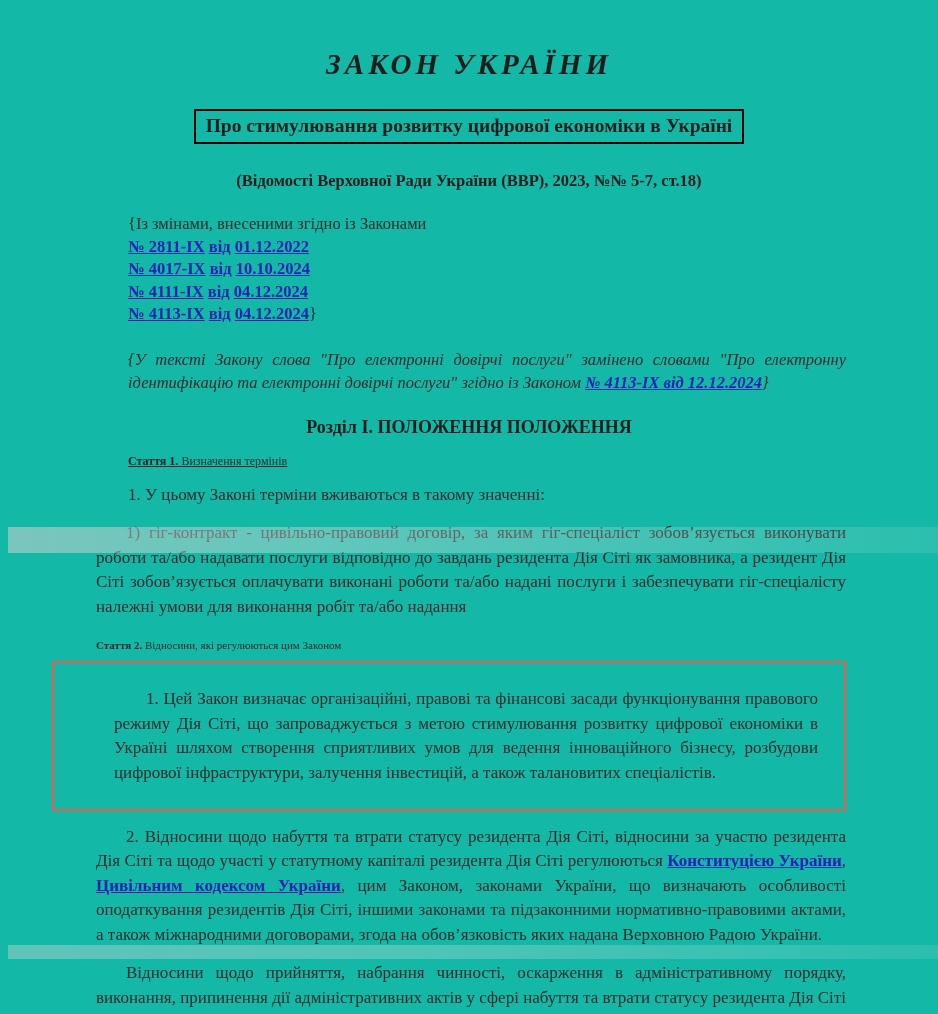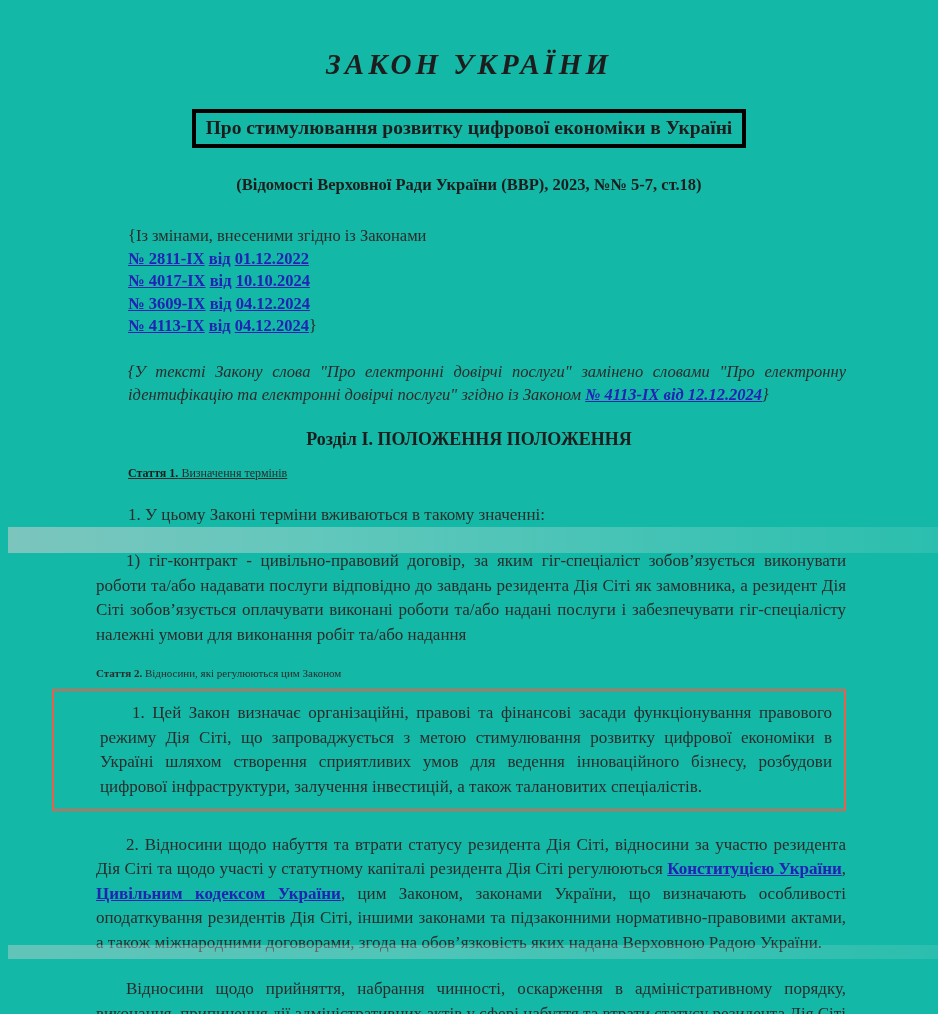--- a/index.html
+++ b/index.html
@@ -57,21 +57,21 @@
     color: #1d1d1d;
     font-family: "Liberation Serif", "DejaVu Serif", serif;
   }
 
   .title-box-wrap {
     display: flex;
     justify-content: center;
     margin-top: 28px;
   }
   .hl-box {
-    border: 4px solid #000000;
+    border: 2px solid #000000;
     background: transparent;
     box-sizing: border-box;
   }
   .title-box {
     padding: 4px 10px 5px 10px;
   }
   .law-name {
     font-weight: bold;
     font-size: 19.5px;
     text-align: center;
@@ -81,21 +81,21 @@
 
   .vvr {
     text-align: center;
     font-weight: bold;
     font-size: 16.5px;
     margin-top: 27px;
     color: #1d1d1d;
   }
 
   .amend-block {
-    margin-top: 30px;
+    margin-top: 22px;
     padding-left: 128px;
     font-size: 16.5px;
     line-height: 1.37;
     color: #2b2b2b;
   }
   .amend-line { white-space: nowrap; }
 
   a.lnk, .lnk {
     color: #2222b4;
     text-decoration: underline;
@@ -129,21 +129,21 @@
     margin-top: 16px;
     padding-left: 128px;
     color: #2b2b2b;
     text-decoration: underline;
   }
   .article-head b { color: #1d1d1d; }
 
   .para {
     font-size: 17px;
     line-height: 1.44;
-    margin-top: 22px;
+    margin-top: 14px;
     padding-left: 96px;
     padding-right: 92px;
     text-align: justify;
     text-align-last: left;
     text-indent: 30px;
     color: #2b2b2b;
   }
   .para.noindent { text-indent: 0; }
 
   .para-clip {
@@ -157,21 +157,21 @@
     margin: 10px 0 0 0;
   }
   .box-para {
     border: 2px solid #e8604c;
     box-sizing: border-box;
     margin-left: 52px;
     margin-right: 92px;
     padding: 10px 8px 9px 8px;
   }
   .box-para p {
-    margin: 0;
+    margin: 14px;
     font-size: 17px;
     line-height: 1.45;
     text-align: justify;
     text-align-last: left;
     text-indent: 32px;
     padding-left: 38px;
     padding-right: 4px;
     color: #2b2b2b;
   }
 
@@ -205,21 +205,21 @@
 
     <div class="amend-line">
       <a class="lnk" href="#">№ 2811-IX</a><span> </span><a class="lnk" href="#">від</a> <a class="lnk" href="#">01.12.2022</a><span></span>
     </div>
 
     <div class="amend-line">
       <a class="lnk" href="#">№ 4017-IX</a> <a class="lnk" href="#">від</a> <a class="lnk" href="#">10.10.2024</a><span></span>
     </div>
 
     <div class="amend-line">
-      <a class="lnk" href="#">№ 3609-IX</a> <a class="lnk" href="#">від</a> <a class="lnk" href="#">04.12.2024</a><span></span>
+      <a class="lnk" href="#">№ 4111-IX</a> <a class="lnk" href="#">від</a> <a class="lnk" href="#">04.12.2024</a><span></span>
     </div>
 
     <div class="amend-line">
       <a class="lnk" href="#">№ 4113-IX</a> <a class="lnk" href="#">від</a> <a class="lnk" href="#">04.12.2024</a><span>}</span>
     </div>
   </div>
 
   <div class="amend-note">
     <span>{У тексті Закону слова "Про електронні довірчі послуги" замінено словами "Про електронну ідентифікацію та електронні довірчі послуги" згідно із Законом </span><a class="lnk" href="#">№ 4113-IX від 12.12.2024</a><span>}</span>
   </div>

